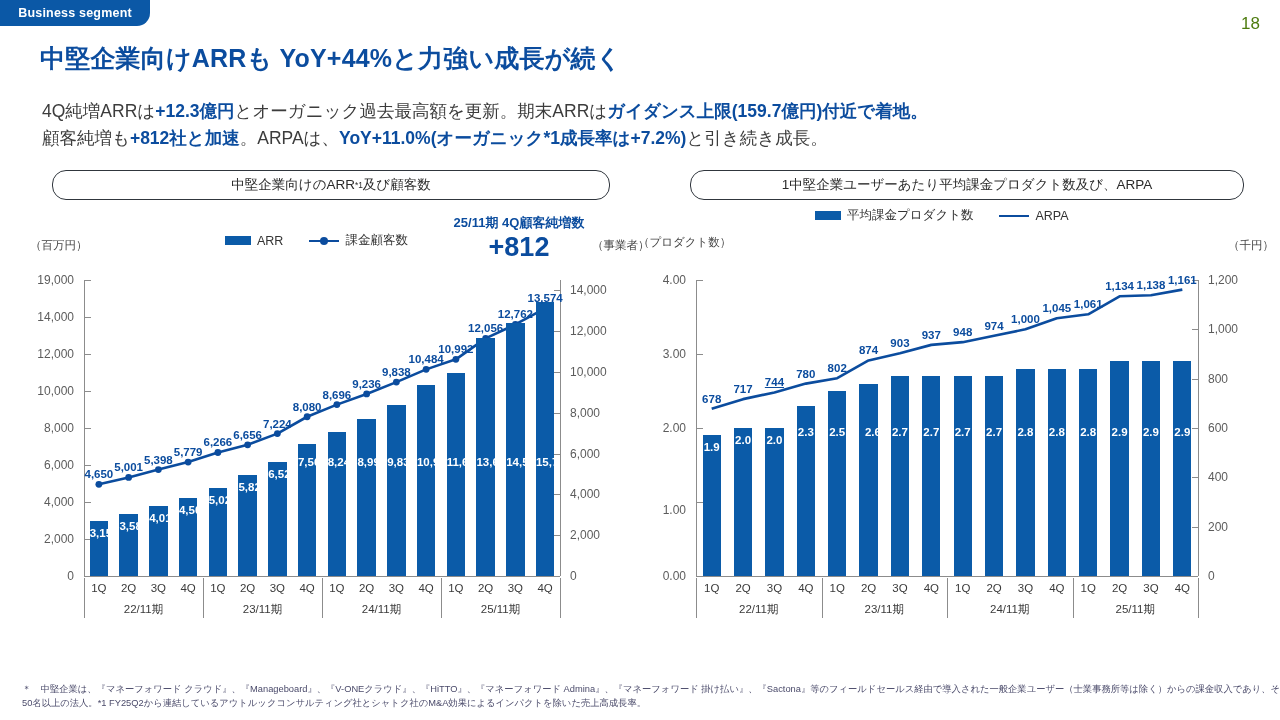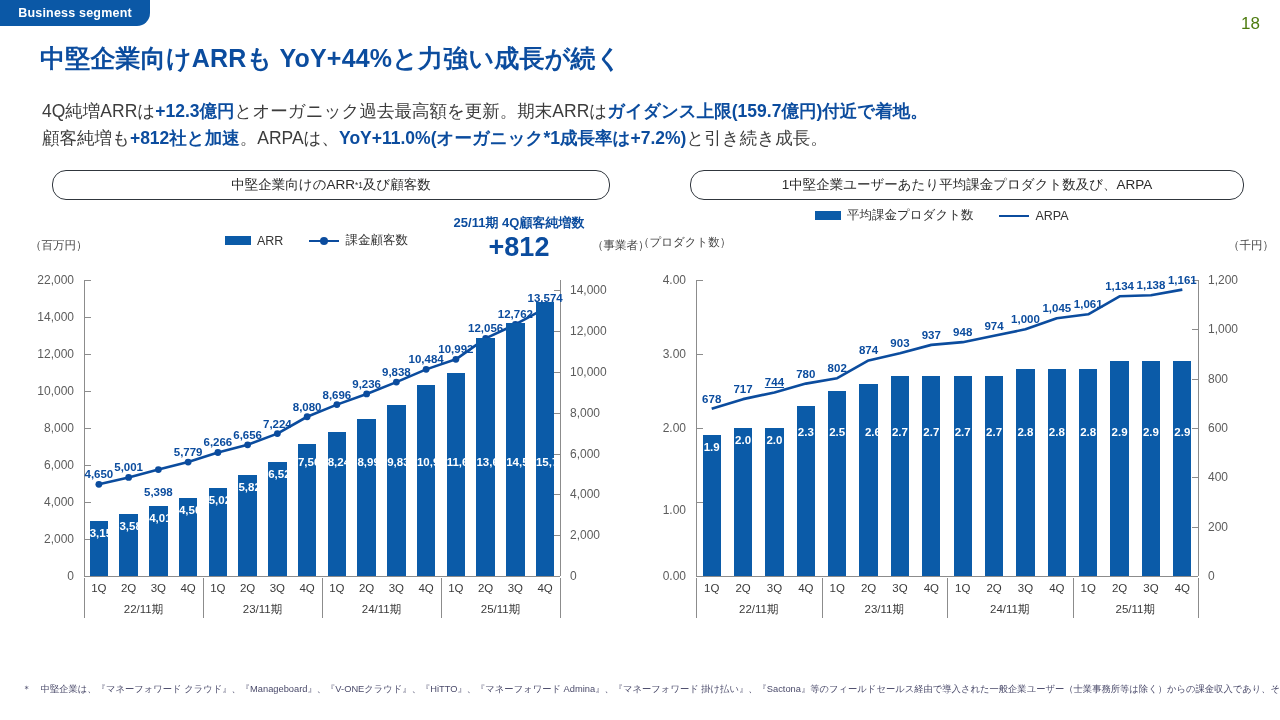--- a/index.html
+++ b/index.html
@@ -195,21 +195,21 @@
       <div class="ytick" style="left: 0px; top: 203px; width: 52px;">6,000</div>
       <div class="tickmark" style="left: 63px; top: 203px;"></div>
       <div class="ytick" style="left: 0px; top: 166px; width: 52px;">8,000</div>
       <div class="tickmark" style="left: 63px; top: 166px;"></div>
       <div class="ytick" style="left: 0px; top: 129px; width: 52px;">10,000</div>
       <div class="tickmark" style="left: 63px; top: 129px;"></div>
       <div class="ytick" style="left: 0px; top: 92px; width: 52px;">12,000</div>
       <div class="tickmark" style="left: 63px; top: 92px;"></div>
       <div class="ytick" style="left: 0px; top: 55px; width: 52px;">14,000</div>
       <div class="tickmark" style="left: 63px; top: 55px;"></div>
-      <div class="ytick" style="left: 0px; top: 18px; width: 52px;">22,000</div>
+      <div class="ytick" style="left: 0px; top: 18px; width: 52px;">19,000</div>
       <div class="tickmark" style="left: 63px; top: 18px;"></div>
       <div class="ytick r" style="left: 548px; top: 314px; width: 50px;">0</div>
       <div class="tickmark" style="left: 532px; top: 314px;"></div>
       <div class="ytick r" style="left: 548px; top: 273.172px; width: 50px;">2,000</div>
       <div class="tickmark" style="left: 532px; top: 273.172px;"></div>
       <div class="ytick r" style="left: 548px; top: 232.345px; width: 50px;">4,000</div>
       <div class="tickmark" style="left: 532px; top: 232.345px;"></div>
       <div class="ytick r" style="left: 548px; top: 191.517px; width: 50px;">6,000</div>
       <div class="tickmark" style="left: 532px; top: 191.517px;"></div>
       <div class="ytick r" style="left: 548px; top: 150.69px; width: 50px;">8,000</div>
@@ -247,21 +247,21 @@
       <div class="bar" style="left: 424.652px; top: 110.996px; width: 18.445px; height: 203.004px;"></div>
       <div class="bar-label" style="left: 424.652px; top: 194px; width: 18.445px;">11,659</div>
       <div class="bar" style="left: 454.402px; top: 75.9289px; width: 18.445px; height: 238.071px;"></div>
       <div class="bar-label" style="left: 454.402px; top: 194px; width: 18.445px;">13,673</div>
       <div class="bar" style="left: 484.152px; top: 61.1289px; width: 18.445px; height: 252.871px;"></div>
       <div class="bar-label" style="left: 484.152px; top: 194px; width: 18.445px;">14,523</div>
       <div class="bar" style="left: 513.903px; top: 39.7125px; width: 18.445px; height: 274.288px;"></div>
       <div class="bar-label" style="left: 513.903px; top: 194px; width: 18.445px;">15,753</div>
       <div class="pt-label" style="left: 76.875px; top: 206.349px;">4,650</div>
       <div class="pt-label" style="left: 106.625px; top: 199.431px;">5,001</div>
-      <div class="pt-label" style="left: 136.375px; top: 191.606px; margin-top: 32px;">5,398</div>
+      <div class="pt-label" style="left: 136.375px; top: 191.606px;">5,398</div>
       <div class="pt-label" style="left: 166.125px; top: 184.097px;">5,779</div>
       <div class="pt-label" style="left: 195.875px; top: 174.498px;">6,266</div>
       <div class="pt-label" style="left: 225.625px; top: 166.811px;">6,656</div>
       <div class="pt-label" style="left: 255.375px; top: 155.616px;">7,224</div>
       <div class="pt-label" style="left: 285.125px; top: 138.744px;">8,080</div>
       <div class="pt-label" style="left: 314.875px; top: 126.603px;">8,696</div>
       <div class="pt-label" style="left: 344.625px; top: 115.96px;">9,236</div>
       <div class="pt-label" style="left: 374.375px; top: 104.094px;">9,838</div>
       <div class="pt-label" style="left: 404.125px; top: 91.3617px;">10,484</div>
       <div class="pt-label" style="left: 433.875px; top: 81.3491px;">10,992</div>
@@ -395,15 +395,16 @@
       <div class="fyLab" style="left: 495.25px; top: 340px;">25/11期</div>
       <div class="sep" style="left: 56px; top: 316px; height: 40px;"></div>
       <div class="sep" style="left: 181.5px; top: 316px; height: 40px;"></div>
       <div class="sep" style="left: 307px; top: 316px; height: 40px;"></div>
       <div class="sep" style="left: 432.5px; top: 316px; height: 40px;"></div>
       <div class="sep" style="left: 558px; top: 316px; height: 40px;"></div>
     </div>
 
   <div class="footnote">
     <div>＊　中堅企業は、『マネーフォワード クラウド』、『Manageboard』、『V-ONEクラウド』、『HiTTO』、『マネーフォワード Admina』、『マネーフォワード 掛け払い』、『Sactona』等のフィールドセールス経由で導入された一般企業ユーザー（士業事務所等は除く）からの課金収入であり、その大半は従業員</div>
+    <div>50名以上の法人。*1 FY25Q2から連結しているアウトルックコンサルティング社とシャトク社のM&amp;A効果によるインパクトを除いた売上高成長率。</div>
   </div>
 
 </div>
 
 </body></html>

